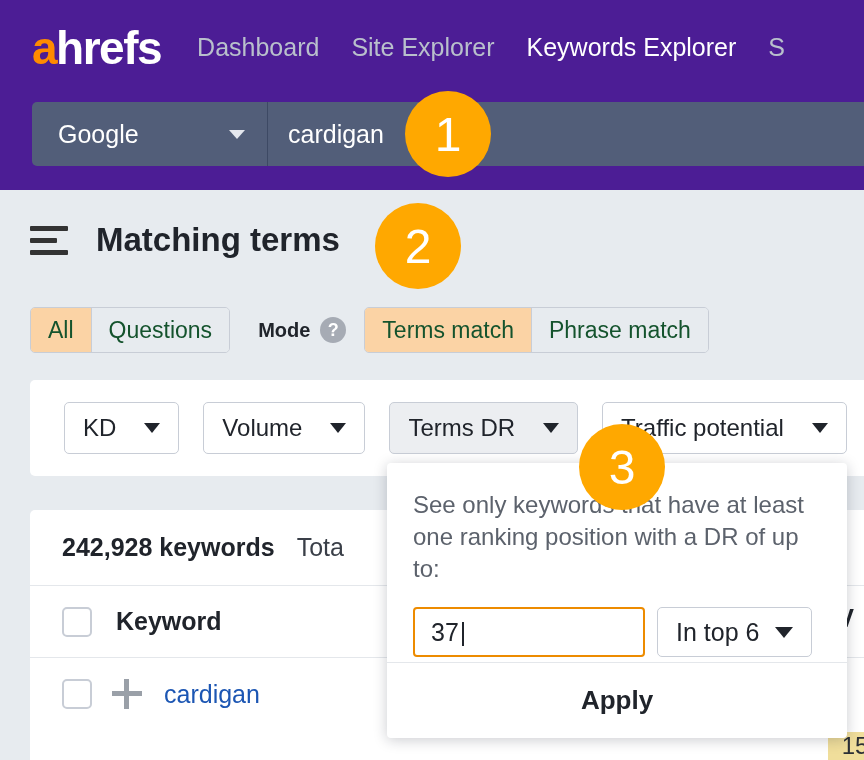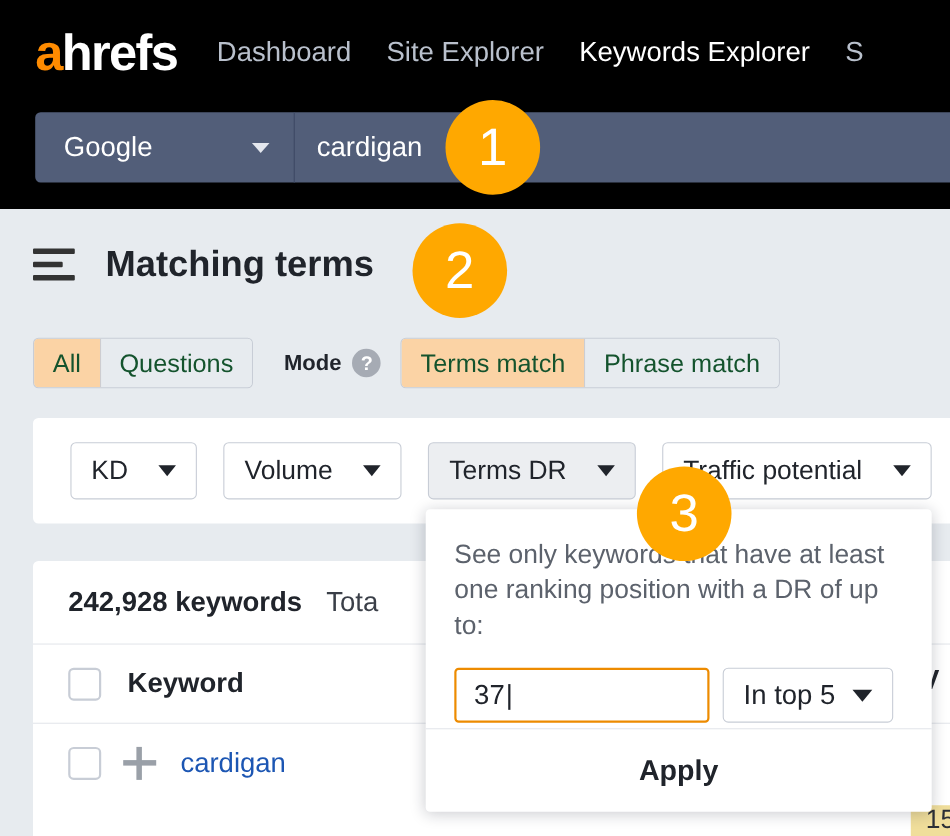--- a/index.html
+++ b/index.html
@@ -7,21 +7,21 @@
     width: 864px; height: 760px;
     font-family: "Liberation Sans", sans-serif;
     background: #e7ebef;
     overflow: hidden;
   }
   #root { position: relative; width: 864px; height: 760px; }
 
   
   .topbar {
     position: absolute; left: 0; top: 0; width: 864px; height: 190px;
-    background: #000000;
+    background: #4c1d95;
   }
   .nav-row {
     position: absolute; left: 0; top: 0; width: 864px; height: 95px;
     display: flex; align-items: center;
   }
   .logo {
     margin-left: 32px;
     font-size: 46px; font-weight: bold; letter-spacing: -1.5px;
     line-height: 1; color: #ffffff;
     white-space: nowrap;
@@ -301,21 +301,21 @@
 
   <div class="dropdown">
     <div class="dd-body">
       <div class="dd-text">See only keywords that have at least one ranking position with a DR of up to:</div>
       <div class="dd-controls">
         <div class="dd-input">
           <span class="val">37</span>
             <span class="dd-caret-text">|</span>
         </div>
         <div class="dd-select">
-          <span>In top 5</span>
+          <span>In top 6</span>
           <span class="caret"></span>
         </div>
       </div>
     </div>
     <div class="dd-footer">
       <button class="dd-apply" style="background:none;border:none;cursor:pointer;font-family:inherit;">Apply</button>
     </div>
   </div>
 
   <div class="badge" id="badge-1">1</div>

